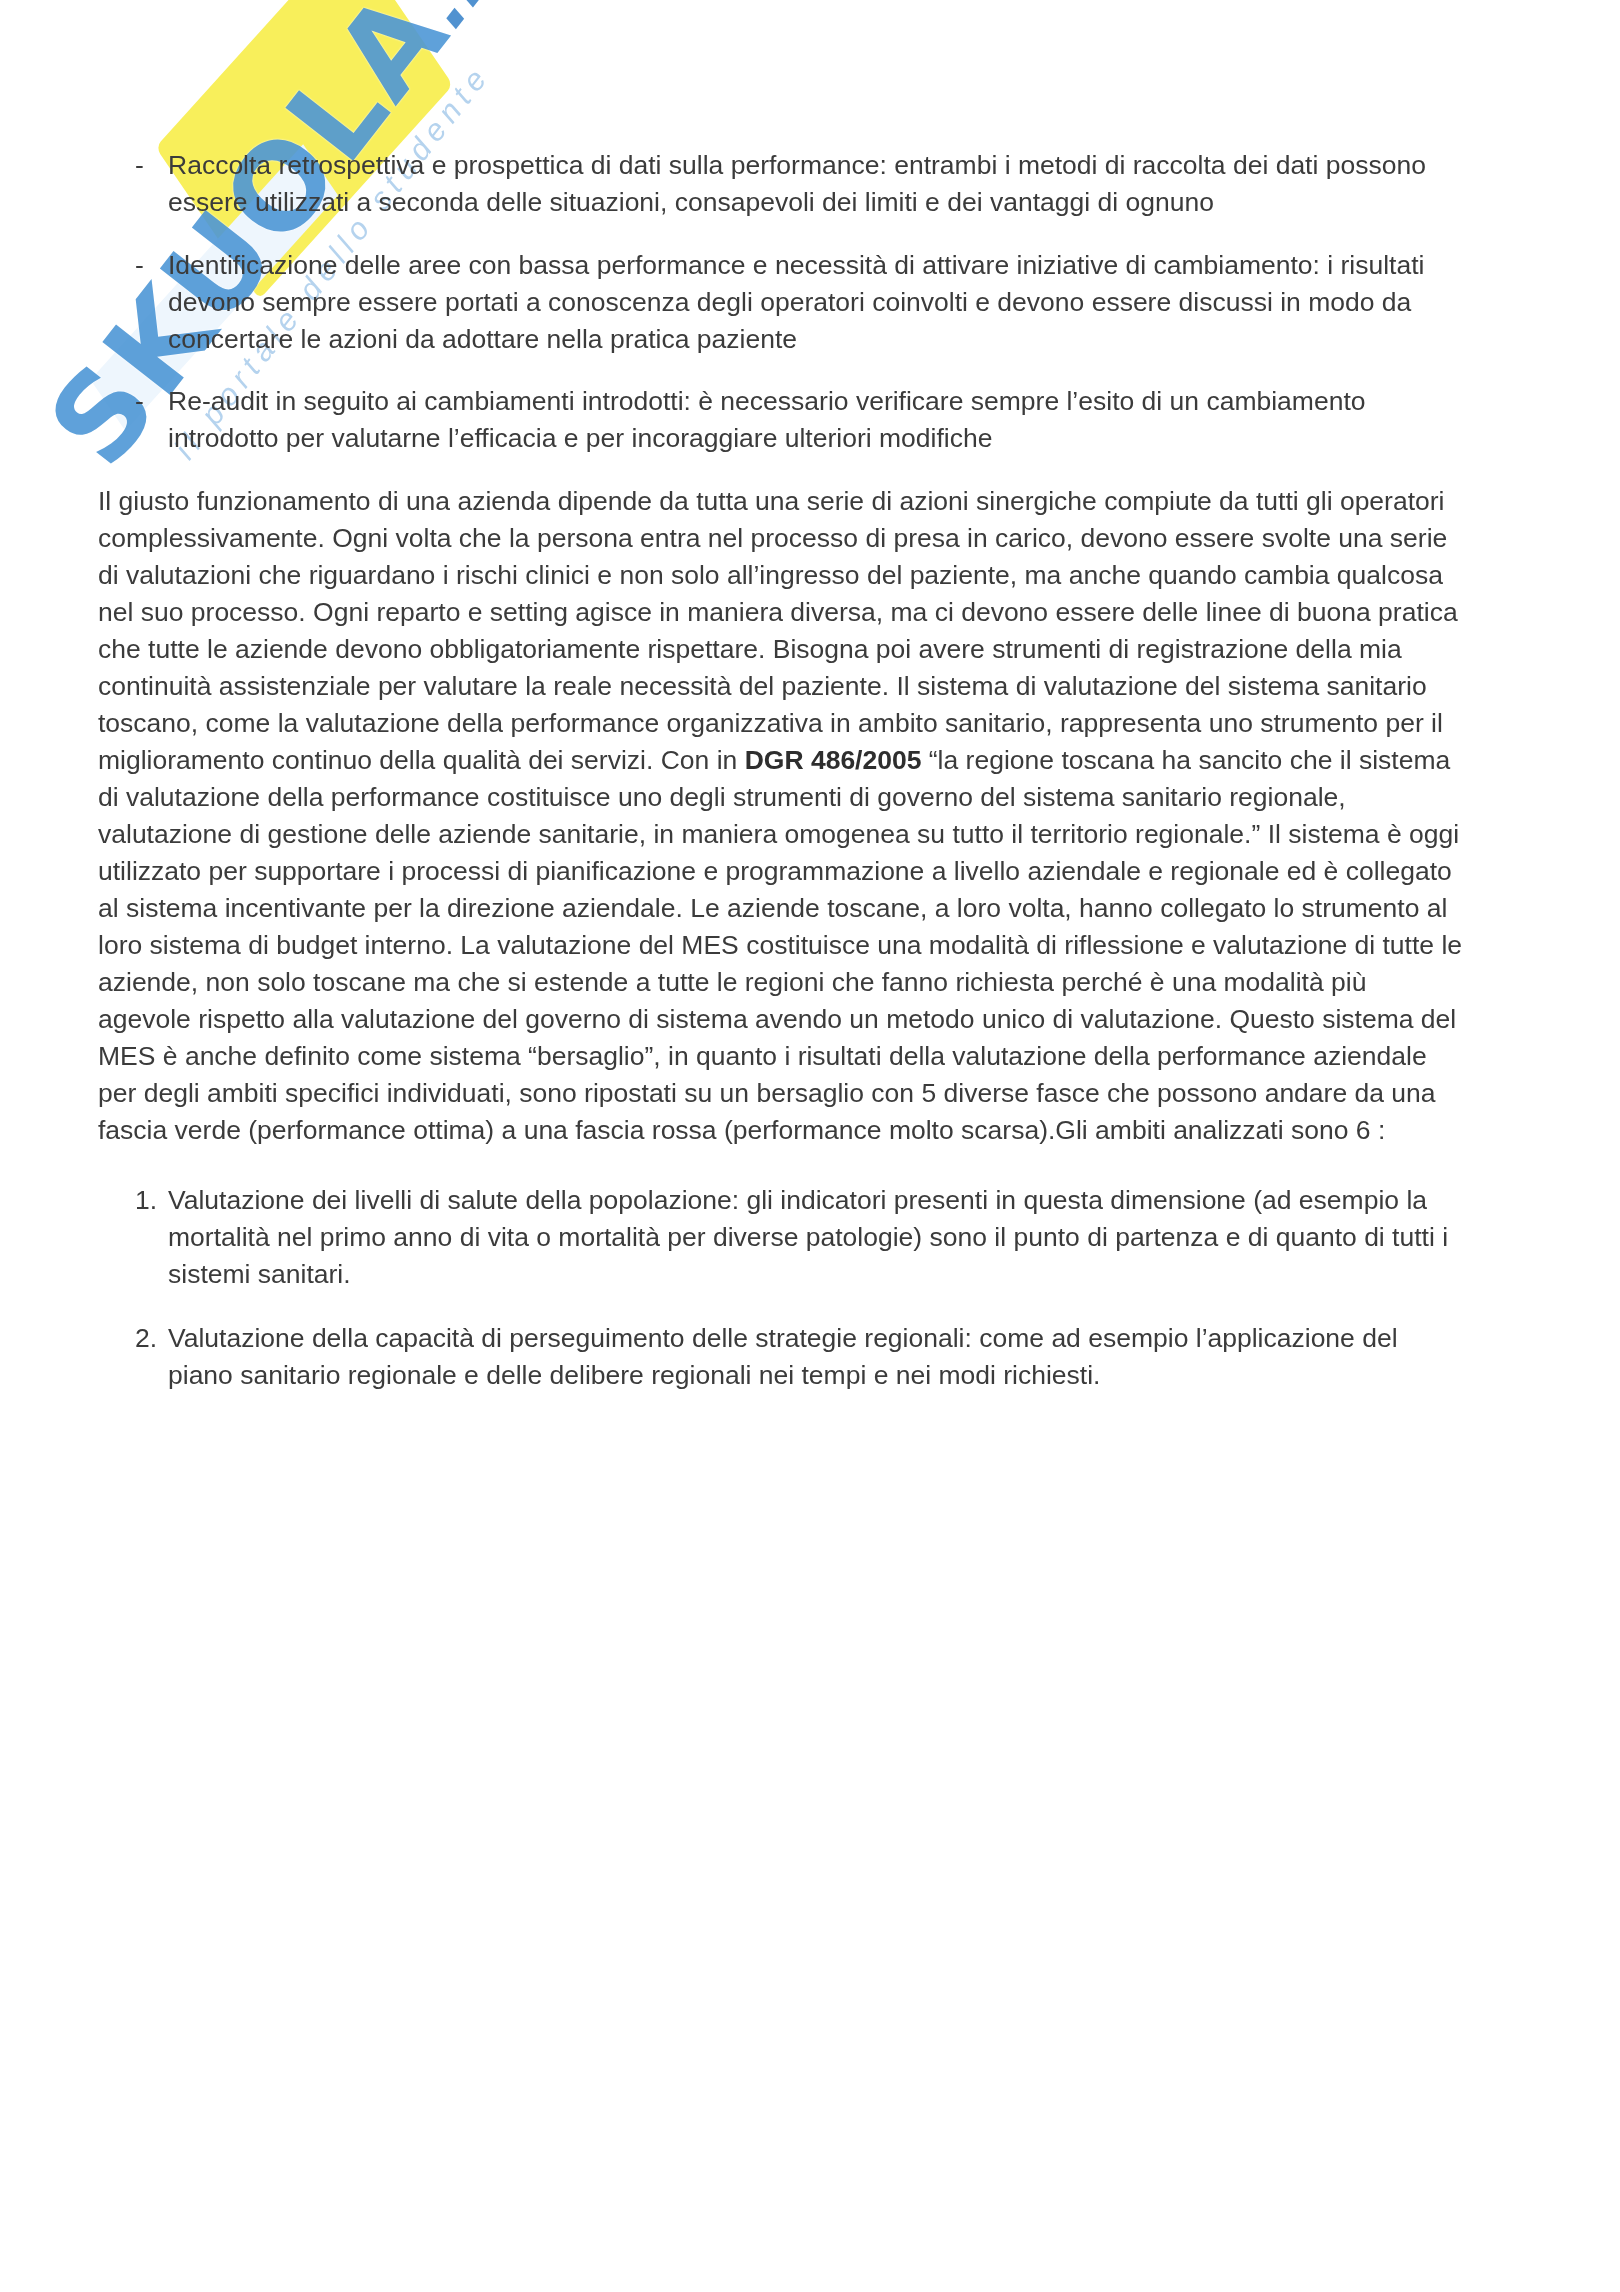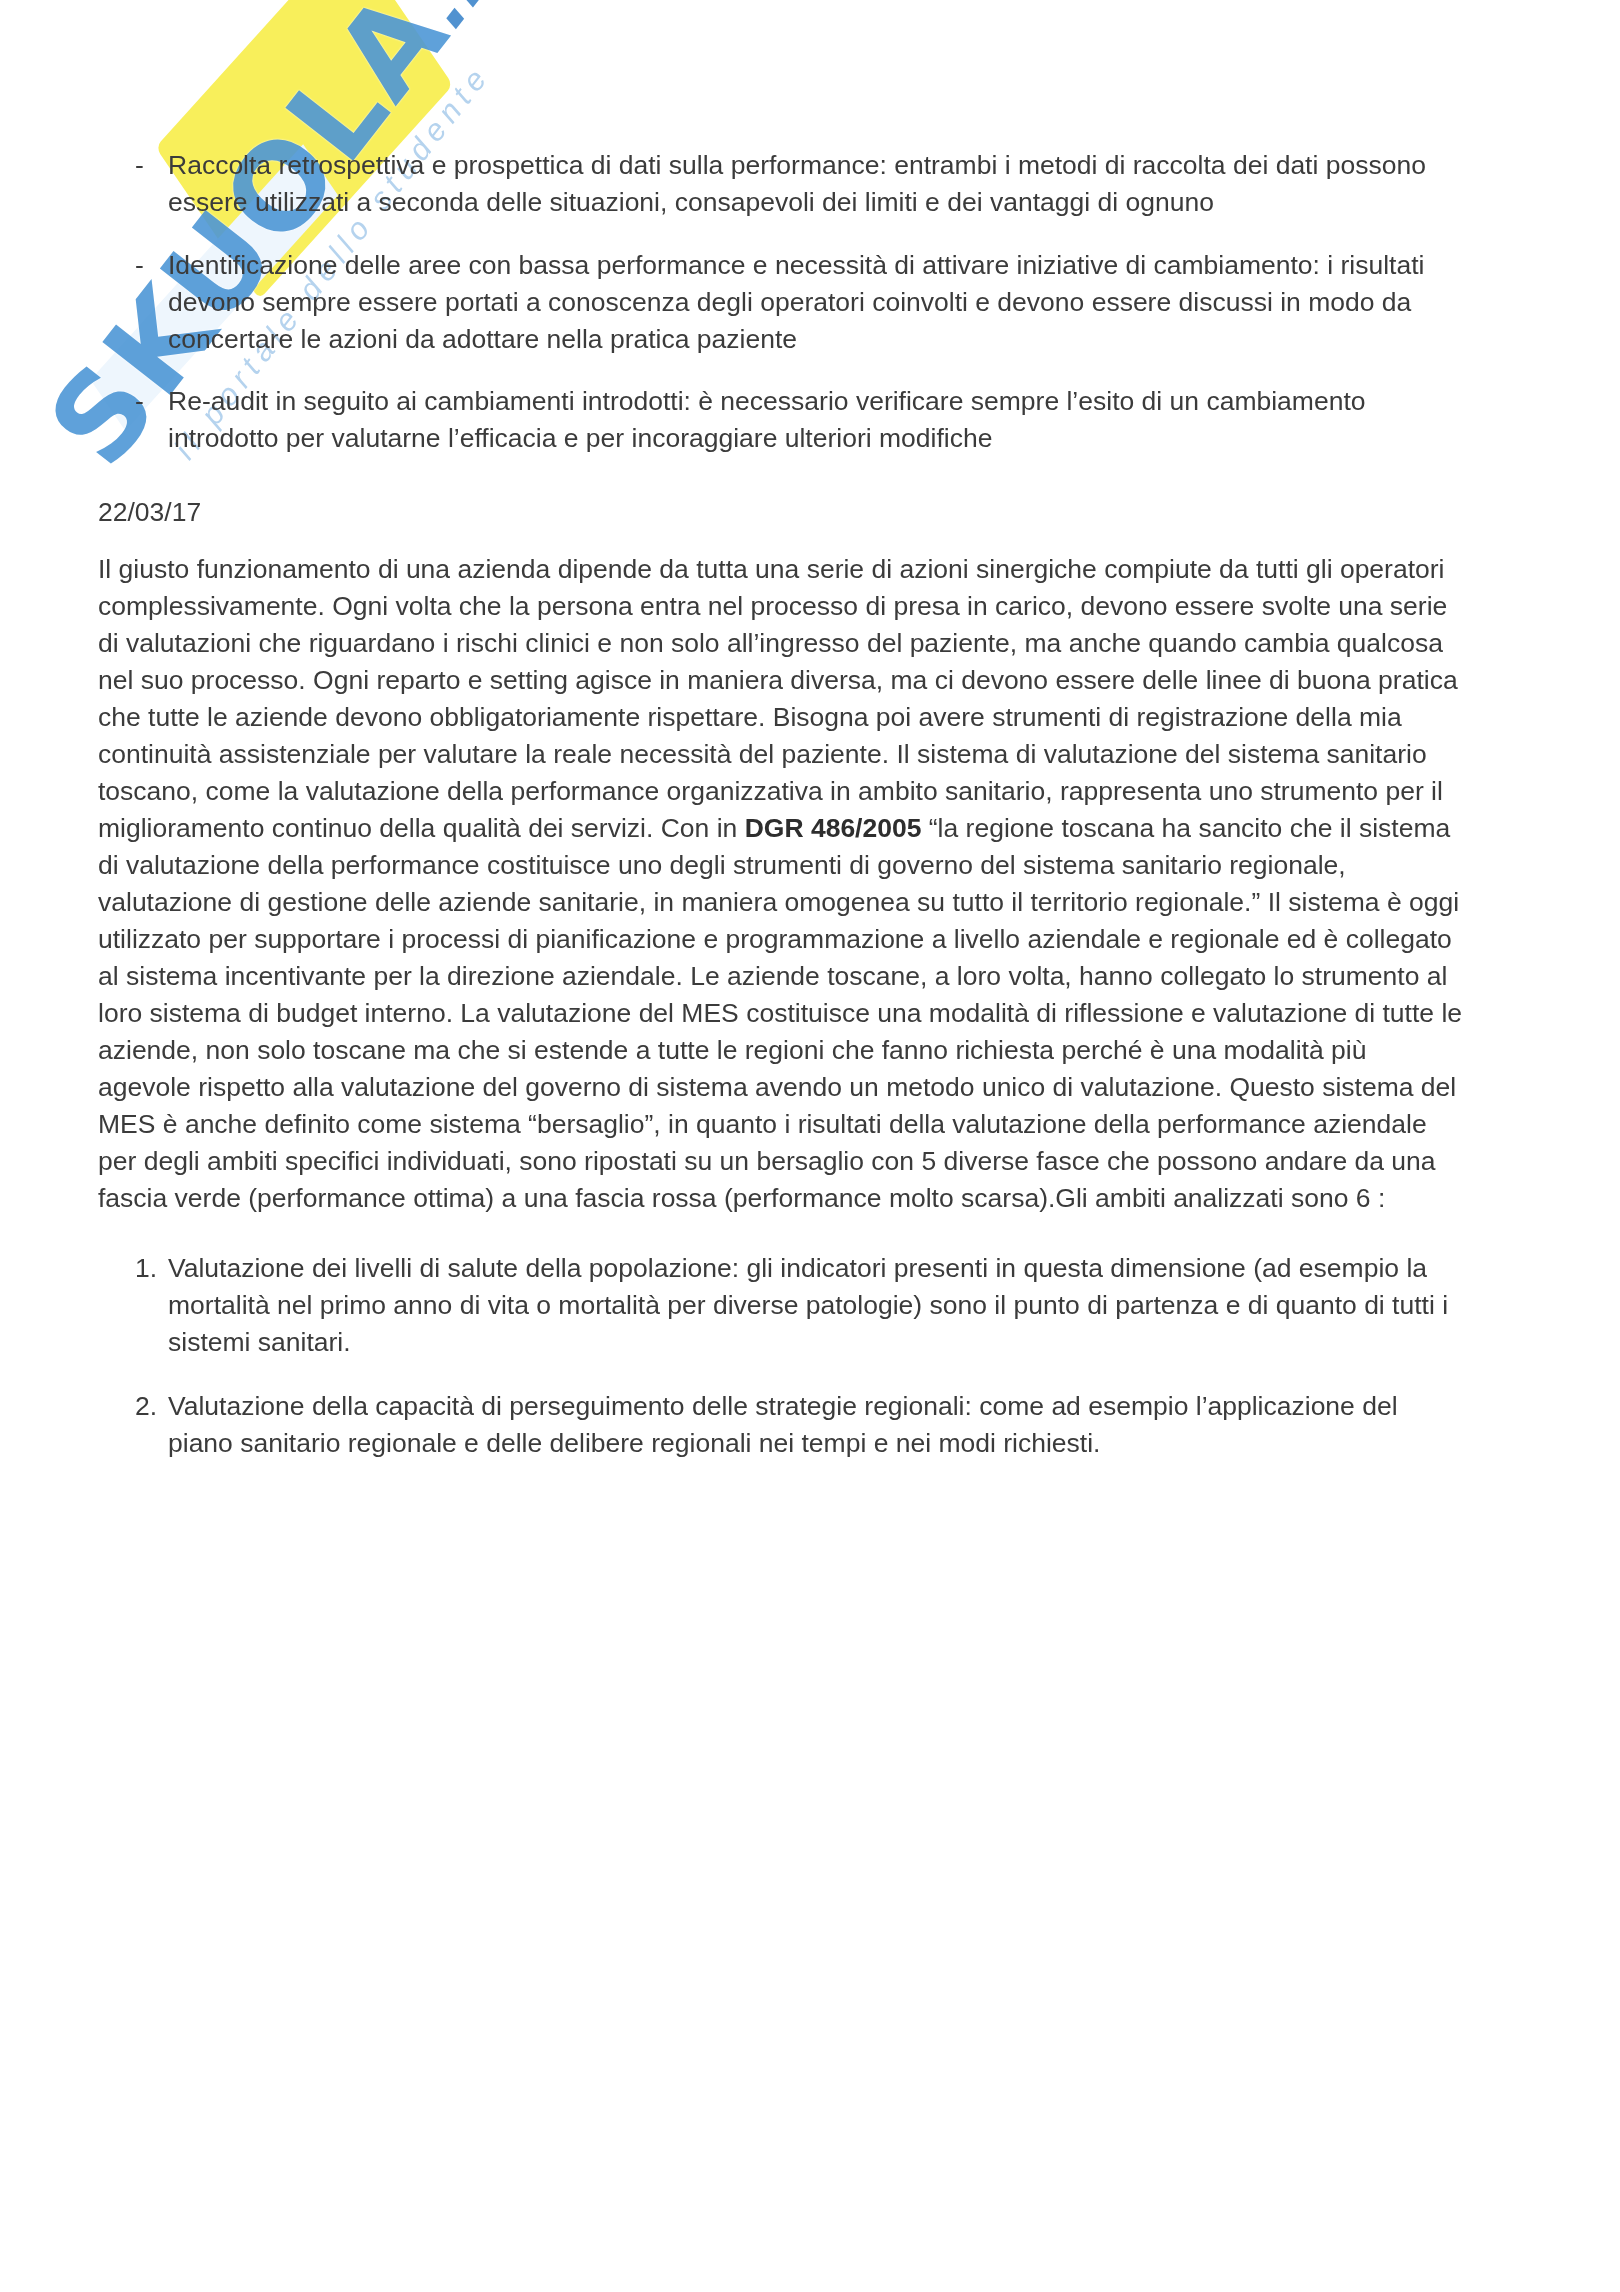--- a/index.html
+++ b/index.html
@@ -150,21 +150,20 @@
     <div class="list-item">
       <span class="marker">-</span>
       <span class="li-text">Identificazione delle aree con bassa performance e necessità di attivare iniziative di cambiamento: i risultati devono sempre essere portati a conoscenza degli operatori coinvolti e devono essere discussi in modo da concertare le azioni da adottare nella pratica paziente</span>
     </div>
     <div class="list-item">
       <span class="marker">-</span>
       <span class="li-text">Re-audit in seguito ai cambiamenti introdotti: è necessario verificare sempre l’esito di un cambiamento introdotto per valutarne l’efficacia e per incoraggiare ulteriori modifiche</span>
     </div>
   </div>
 
-  <p class="date-line">22/03/17</p>
 
   <p class="main-paragraph"><span>Il giusto funzionamento di una azienda dipende da tutta una serie di azioni sinergiche compiute da tutti gli operatori complessivamente. Ogni volta che la persona entra nel processo di presa in carico, devono essere svolte una serie di valutazioni che riguardano i rischi clinici e non solo all’ingresso del paziente, ma anche quando cambia qualcosa nel suo processo. Ogni reparto e setting agisce in maniera diversa, ma ci devono essere delle linee di buona pratica che tutte le aziende devono obbligatoriamente rispettare. Bisogna poi avere strumenti di registrazione della mia continuità assistenziale per valutare la reale necessità del paziente. Il sistema di valutazione del sistema sanitario toscano, come la valutazione della performance organizzativa in ambito sanitario, rappresenta uno strumento per il miglioramento continuo della qualità dei servizi. Con in </span><span class="bold-inline">DGR 486/2005</span><span> “la regione toscana ha sancito che il sistema di valutazione della performance costituisce uno degli strumenti di governo del sistema sanitario regionale, valutazione di gestione delle aziende sanitarie, in maniera omogenea su tutto il territorio regionale.” Il sistema è oggi utilizzato per supportare i processi di pianificazione e programmazione a livello aziendale e regionale ed è collegato al sistema incentivante per la direzione aziendale. Le aziende toscane, a loro volta, hanno collegato lo strumento al loro sistema di budget interno. La valutazione del MES costituisce una modalità di riflessione e valutazione di tutte le aziende, non solo toscane ma che si estende a tutte le regioni che fanno richiesta perché è una modalità più agevole rispetto alla valutazione del governo di sistema avendo un metodo unico di valutazione. Questo sistema del MES è anche definito come sistema “bersaglio”, in quanto i risultati della valutazione della performance aziendale per degli ambiti specifici individuati, sono ripostati su un bersaglio con 5 diverse fasce che possono andare da una fascia verde (performance ottima) a una fascia rossa (performance molto scarsa).Gli ambiti analizzati sono 6 :</span></p>
 
   <div class="numbered-list">
     <div class="list-item">
       <span class="marker">1.</span>
       <span class="li-text">Valutazione dei livelli di salute della popolazione: gli indicatori presenti in questa dimensione (ad esempio la mortalità nel primo anno di vita o mortalità per diverse patologie) sono il punto di partenza e di quanto di tutti i sistemi sanitari.</span>
     </div>
     <div class="list-item">
       <span class="marker">2.</span>

